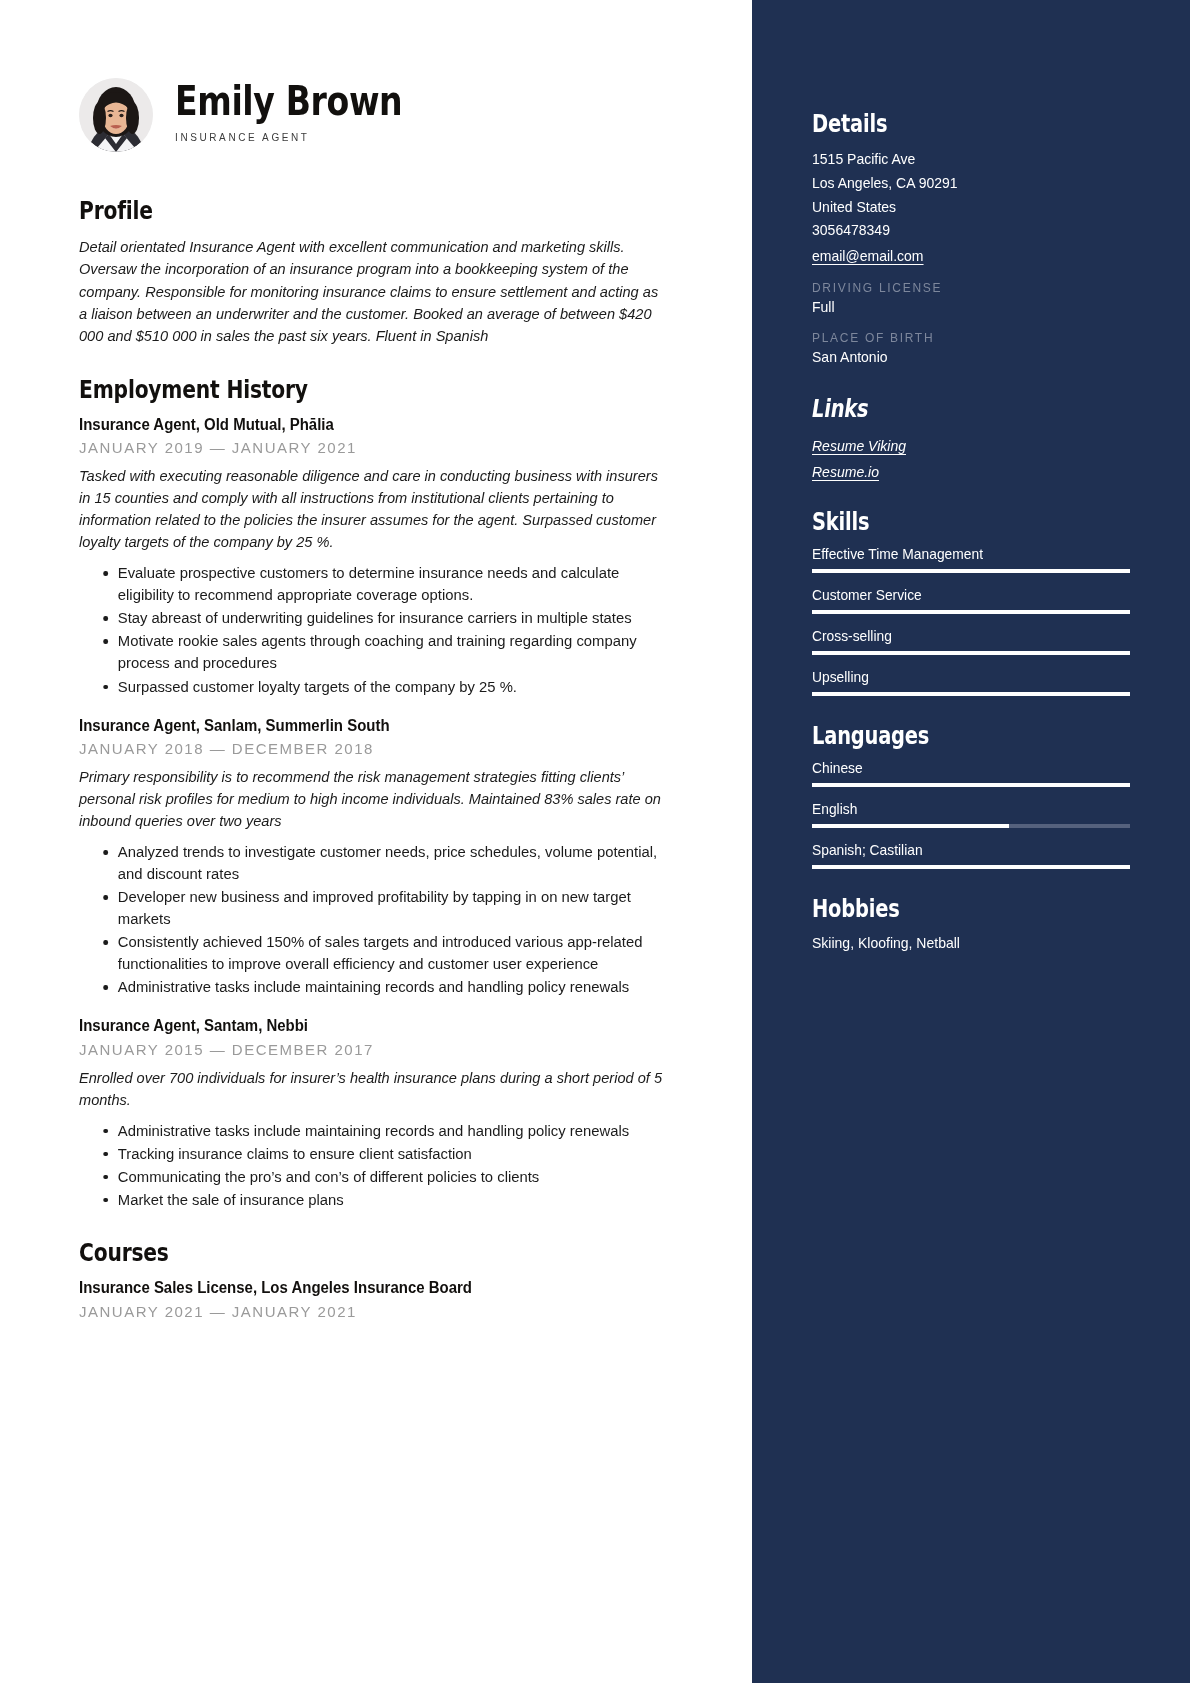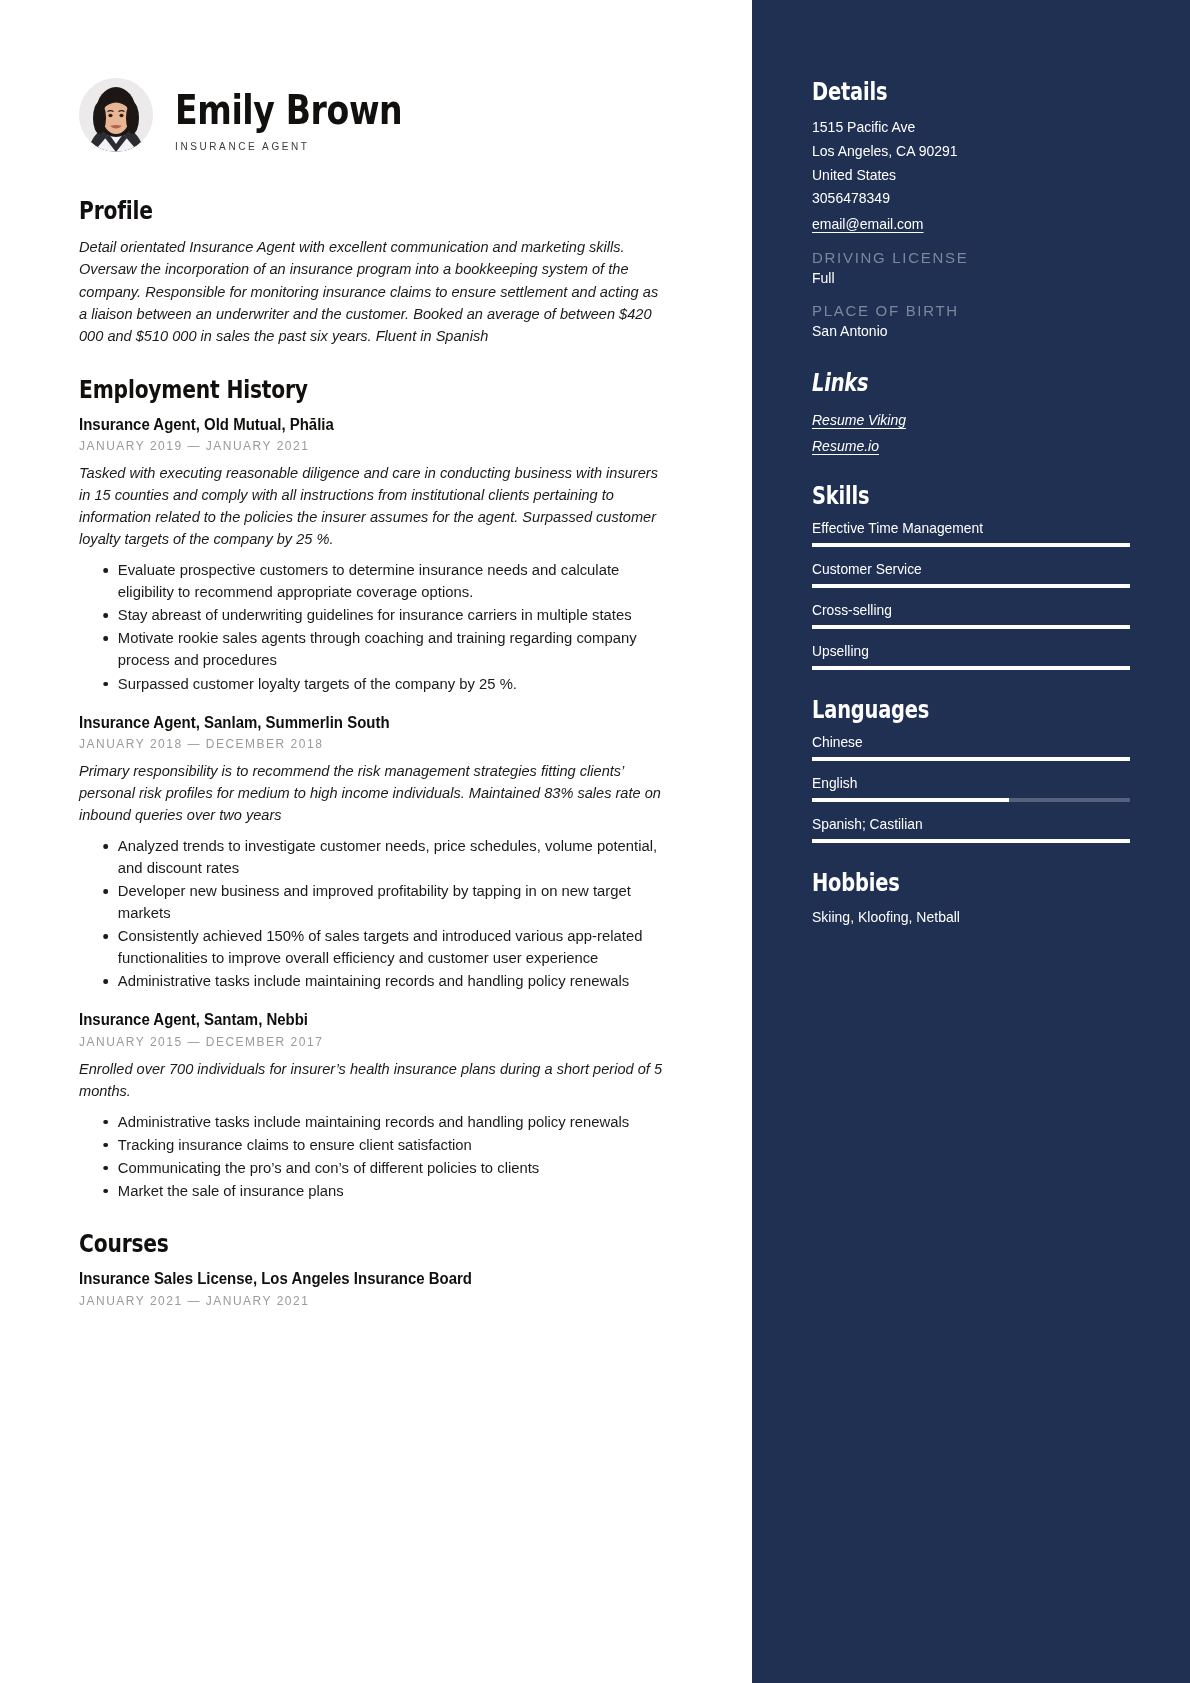--- a/index.html
+++ b/index.html
@@ -22,21 +22,21 @@
 
   
   .main {
     width: 752px;
     padding: 78px 60px 0 79px;
     background: #ffffff;
   }
 
   .header-row {
     display: flex;
-    align-items: flex-end;
+    align-items: flex-start;
     gap: 22px;
     margin-bottom: 44px;
   }
 
   .avatar {
     width: 74px;
     height: 74px;
     border-radius: 50%;
     overflow: hidden;
     flex: 0 0 74px;
@@ -95,21 +95,21 @@
     font-size: 15.6px;
     font-weight: 700;
     color: #12100e;
     line-height: 1.32;
     margin-bottom: 4px;
     transform: scaleX(0.96);
     transform-origin: left center;
   }
 
   .entry-date {
-    font-size: 12px;
+    font-size: 15px;
     letter-spacing: 1.5px;
     color: #9a9a9a;
     text-transform: uppercase;
     margin-bottom: 9px;
   }
 
   .entry-desc {
     font-size: 15.2px;
     font-style: italic;
     line-height: 1.45;
@@ -142,21 +142,21 @@
     width: 4.5px;
     height: 4.5px;
     border-radius: 50%;
     background: #1b1b1b;
   }
 
   
   .sidebar {
     width: 438px;
     background: #1f3052;
-    padding: 78px 60px 0 60px;
+    padding: 110px 60px 0 60px;
     color: #ffffff;
   }
 
   .side-sec { margin-bottom: 26px; }
 
   .side-title {
     font-family: "DejaVu Sans Condensed", "Liberation Sans Narrow", "Liberation Sans", sans-serif;
     font-size: 24px;
     font-weight: 700;
     color: #ffffff;
@@ -179,21 +179,21 @@
     color: #ffffff;
     line-height: 1.8;
     text-decoration: underline;
     text-underline-offset: 2.5px;
     display: block;
     transform: scaleX(0.96);
     transform-origin: left center;
   }
 
   .side-label {
-    font-size: 15px;
+    font-size: 12px;
     letter-spacing: 1.7px;
     text-transform: uppercase;
     color: #7d879c;
     margin-top: 12px;
     margin-bottom: 2px;
   }
 
   .side-value {
     font-size: 14.6px;
     color: #ffffff;

